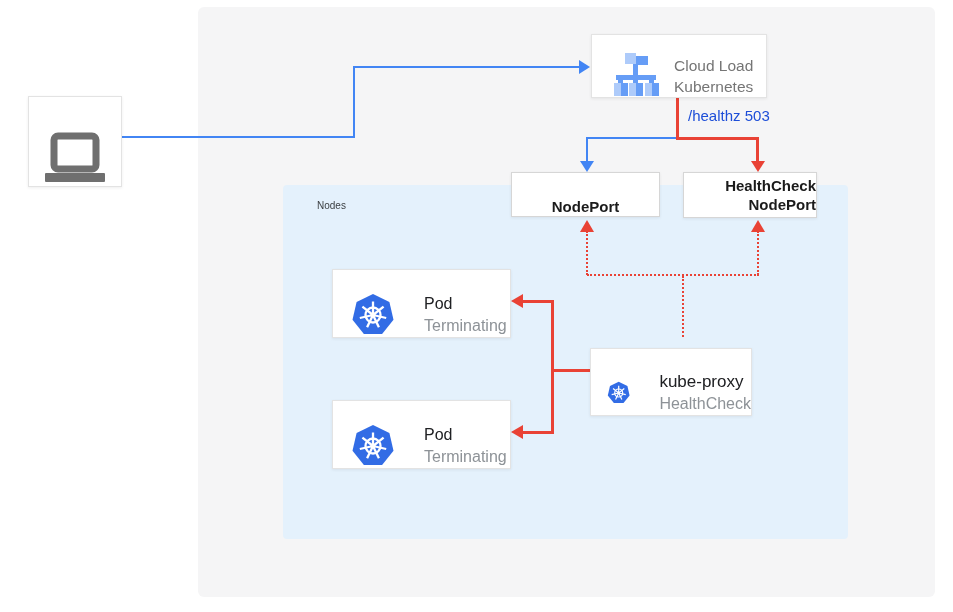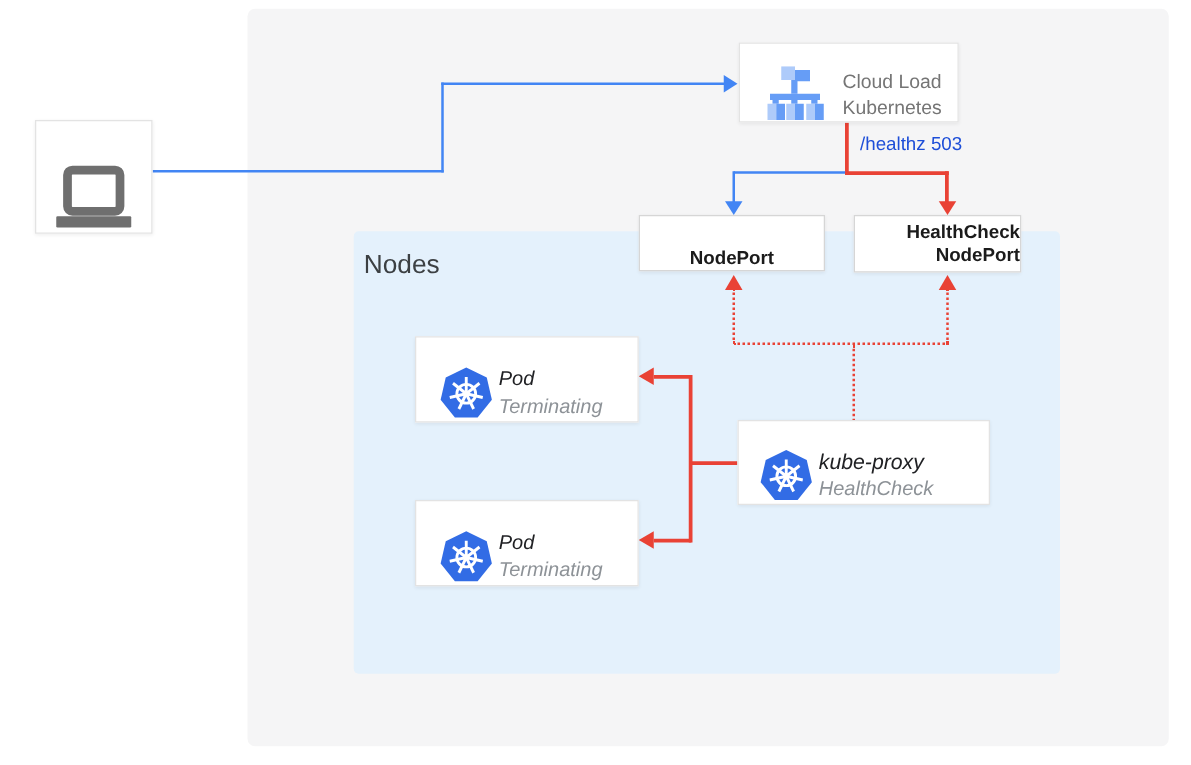--- a/index.html
+++ b/index.html
@@ -9,39 +9,39 @@
   }
   .panel{
     position:absolute;left:198px;top:7px;width:737px;height:590px;
     background:var(--panel-bg);border-radius:6px;
   }
   .nodes-box{
     position:absolute;left:283px;top:185px;width:565px;height:354px;
     background:var(--nodes-bg);border-radius:4px;
   }
   .nodes-label{
-    position:absolute;left:8px;top:15px;font-size:21px;color:#3c4043;
+    position:absolute;left:34px;top:15px;font-size:10px;color:#3c4043;
   }
   .card{
     position:absolute;background:#ffffff;border:1px solid #e3e3e3;
     box-shadow:0 1px 3px rgba(0,0,0,0.07);box-sizing:border-box;
     display:flex;align-items:flex-end;z-index:2;
   }
   .client-box{left:28px;top:96px;width:94px;height:91px;justify-content:center;}
   .clb-box{left:591px;top:34px;width:176px;height:64px;padding-left:20px;}
   .clb-text{margin-left:14px;font-size:15.5px;line-height:21px;color:#757575;}
   .port-box{border:1px solid #d6d6d6;justify-content:center;text-align:center;
     font-weight:bold;color:#1b1b1b;font-size:15px;line-height:19px;}
   .nodeport-box{left:511px;top:172px;width:149px;height:45px;}
   .hc-box{left:683px;top:172px;width:134px;height:46px;flex-direction:column;}
   .pod-box{width:179px;height:69px;padding-left:18px;}
   .pod1{left:332px;top:269px;}
   .pod2{left:332px;top:400px;}
-  .kproxy-box{left:590px;top:336px;width:202px;height:68px;padding-left:16px;}
-  .node-text{margin-left:4px;font-style:italic;}
+  .kproxy-box{left:590px;top:348px;width:162px;height:68px;padding-left:16px;}
+  .node-text{margin-left:29px;}
   .node-title{font-size:16px;color:#202124;line-height:22px;}
   .node-sub{font-size:16px;color:#8d9297;line-height:22px;}
   .kproxy-box .node-title{font-size:17px;}
   .healthz{
     position:absolute;left:688px;top:107px;font-size:15px;font-weight:normal;
     color:#1d4ed8;z-index:2;
   }
   
   .edge{position:absolute;z-index:1;}
   .blue-h{height:2px;background:var(--blue);}

